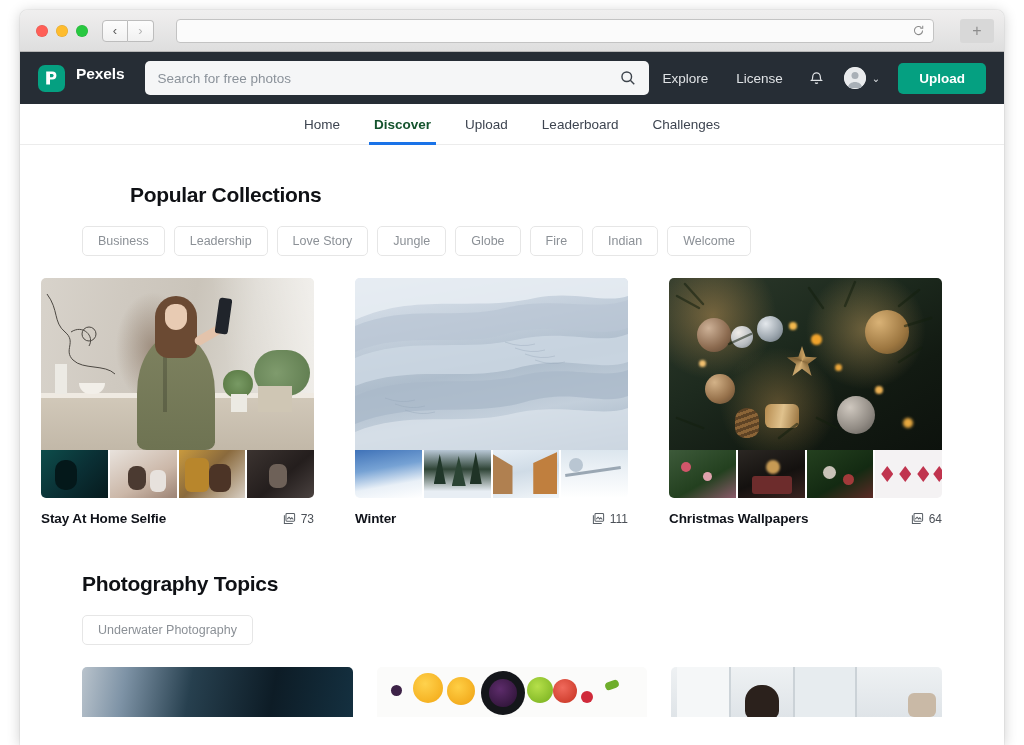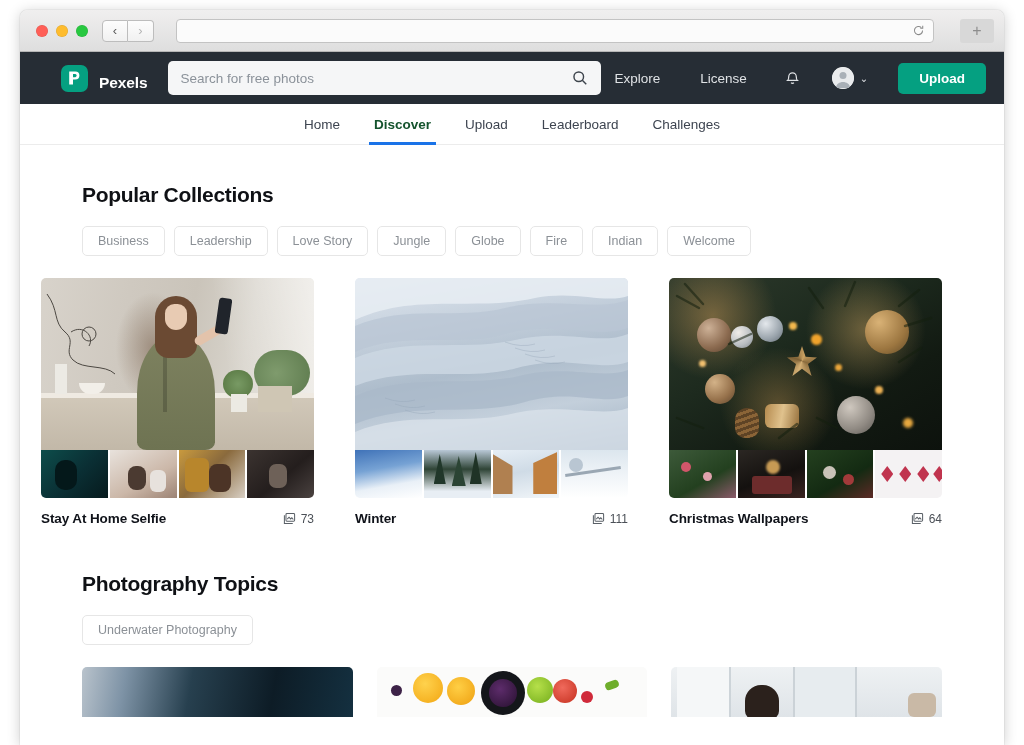--- a/index.html
+++ b/index.html
@@ -69,42 +69,42 @@
   }
 
   
   .pexels-header {
     height: 52px;
     background: #262d35;
     display: flex;
     align-items: center;
     padding: 0 18px;
   }
-  .logo-wrap { display: flex; align-items: flex-end; gap: 11px; margin-left: 23px; }
+  .logo-wrap { display: flex; align-items: flex-start; gap: 11px; }
   .logo-mark {
     width: 27px; height: 27px;
     background: #05a081;
     border-radius: 7px;
     display: flex; align-items: center; justify-content: center;
   }
   .logo-mark svg { display: block; }
   .logo-text { color: #ffffff; font-size: 15.5px; font-weight: bold; letter-spacing: -0.1px; }
 
   .search-box {
     margin-left: 20px;
     width: 527px; height: 34px;
     background: #f5f6f7;
     border-radius: 5px;
     display: flex; align-items: center;
     padding: 0 13px;
   }
   .search-placeholder { color: #8b929a; font-size: 13.5px; flex: 1; }
   .search-icon { color: #4a5159; display: flex; }
 
-  .header-right { display: flex; align-items: center; gap: 12px; margin-left: auto; justify-content: flex-end; }
+  .header-right { display: flex; align-items: center; gap: 0; margin-left: auto; justify-content: flex-end; }
   .hlink {
     color: #dfe2e5; font-size: 13.5px;
     padding: 0 14px;
     white-space: nowrap;
   }
   .bell { padding: 0 12px; display: flex; align-items: center; color: #dfe2e5; }
   .avatar-group { display: flex; align-items: center; gap: 6px; padding: 0 6px 0 8px; }
   .avatar {
     width: 22px; height: 22px; border-radius: 50%;
     background: #e9ebed;
@@ -295,21 +295,21 @@
   <div class="subnav">
     <span class="subnav-item">Home</span>
     <span class="subnav-item active">Discover</span>
     <span class="subnav-item">Upload</span>
     <span class="subnav-item">Leaderboard</span>
     <span class="subnav-item">Challenges</span>
   </div>
 
   <div class="content">
 
-    <h2 class="section-title" style="margin-top:38px;">Popular Collections</h2>
+    <h2 class="section-title" style="margin-top:38px;margin-left:48px;">Popular Collections</h2>
 
     <div class="tag-row" style="margin-top:19px;">
       <span class="tag">Business</span>
       <span class="tag">Leadership</span>
       <span class="tag">Love Story</span>
       <span class="tag">Jungle</span>
       <span class="tag">Globe</span>
       <span class="tag">Fire</span>
       <span class="tag">Indian</span>
       <span class="tag">Welcome</span>

